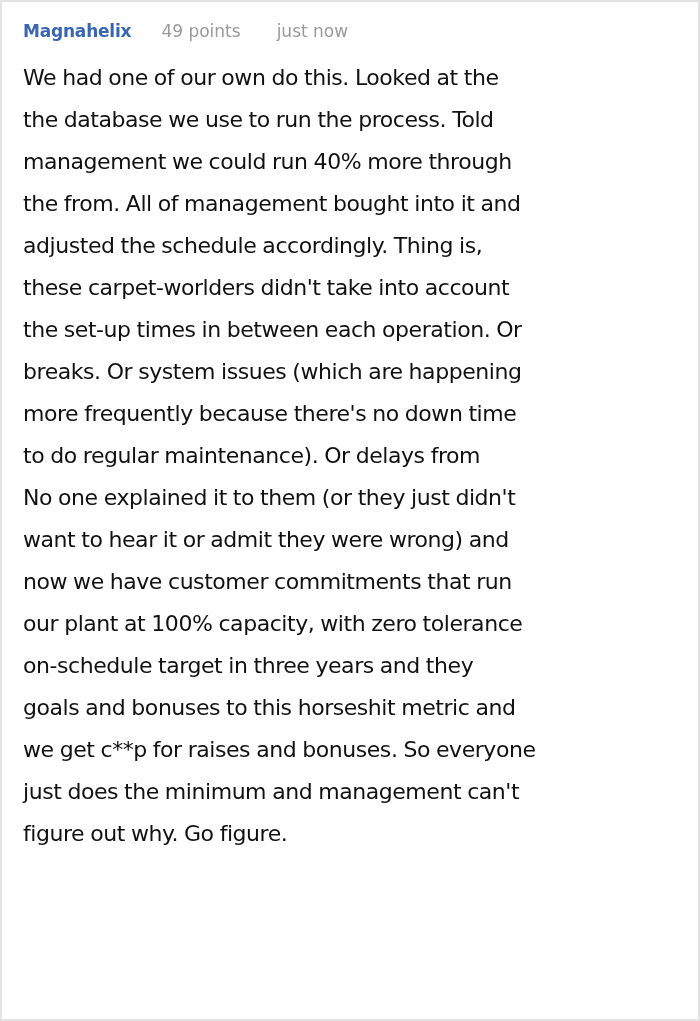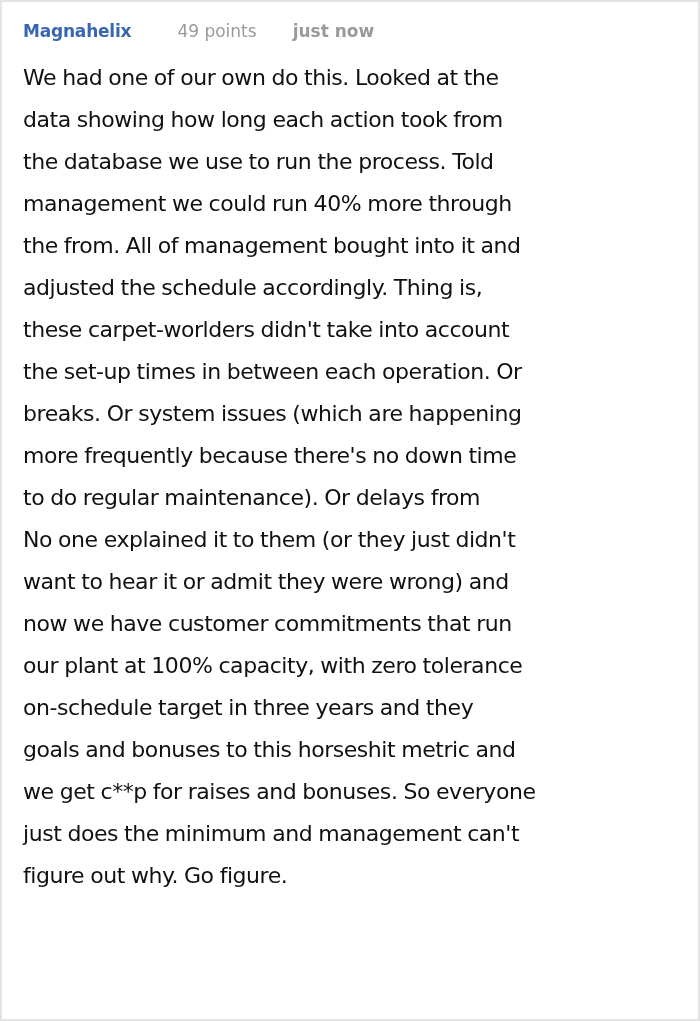--- a/index.html
+++ b/index.html
@@ -27,31 +27,30 @@
       height: 30px;
       font-size: 17px;
       line-height: 30px;
     }
     .username {
       color: #3866b2;
       font-weight: bold;
       font-size: 17px;
       letter-spacing: -0.2px;
       text-decoration: none;
-      margin-right: 46px;
+      margin-right: 30px;
     }
     .points {
       color: #9a9a9a;
       font-size: 17px;
       margin-right: 36px;
     }
     .timestamp {
       color: #9a9a9a;
       font-size: 17px;
-      font-weight: bold;
     }
     .comment-body {
       margin-top: 11px;
       color: #111111;
       font-size: 22px;
       line-height: 42px;
       letter-spacing: -0.45px;
       word-spacing: -0.5px;
       white-space: normal;
     }
@@ -64,21 +63,20 @@
 <body>
 
 <div class="comment-card">
   <div class="comment-header">
     <a class="username">Magnahelix</a>
     <span class="points">49 points</span>
     <span class="timestamp">just now</span>
   </div>
   <div class="comment-body">
     <span class="line">We had one of our own do this. Looked at the</span>
-    <span class="line">data showing how long each action took from</span>
     <span class="line">the database we use to run the process. Told</span>
     <span class="line">management we could run 40% more through</span>
     <span class="line">the from. All of management bought into it and</span>
     <span class="line">adjusted the schedule accordingly. Thing is,</span>
     <span class="line">these carpet-worlders didn't take into account</span>
     <span class="line">the set-up times in between each operation. Or</span>
     <span class="line">breaks. Or system issues (which are happening</span>
     <span class="line">more frequently because there's no down time</span>
     <span class="line">to do regular maintenance). Or delays from</span>
     <span class="line">No one explained it to them (or they just didn't</span>

